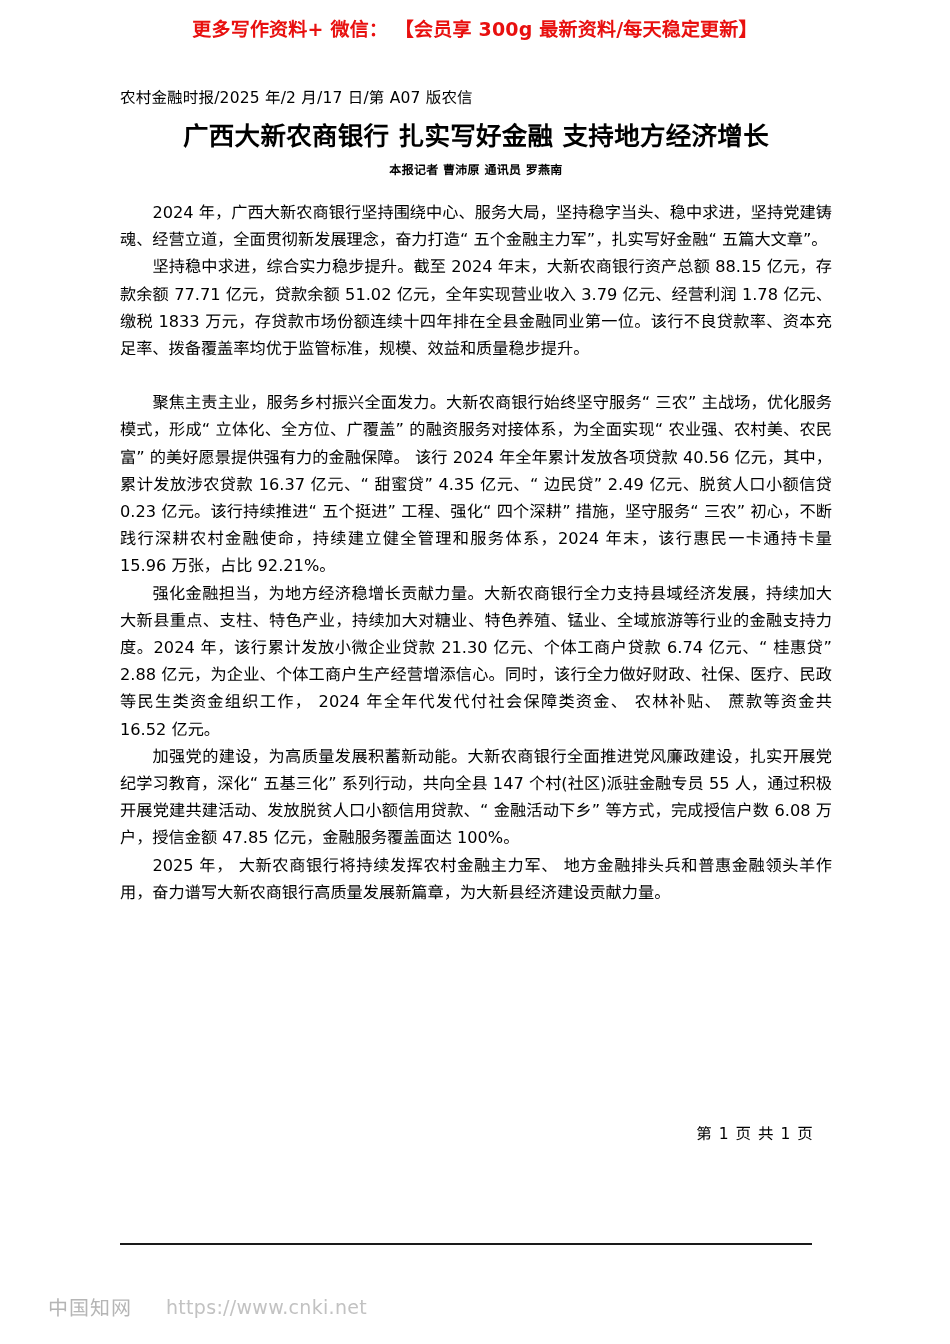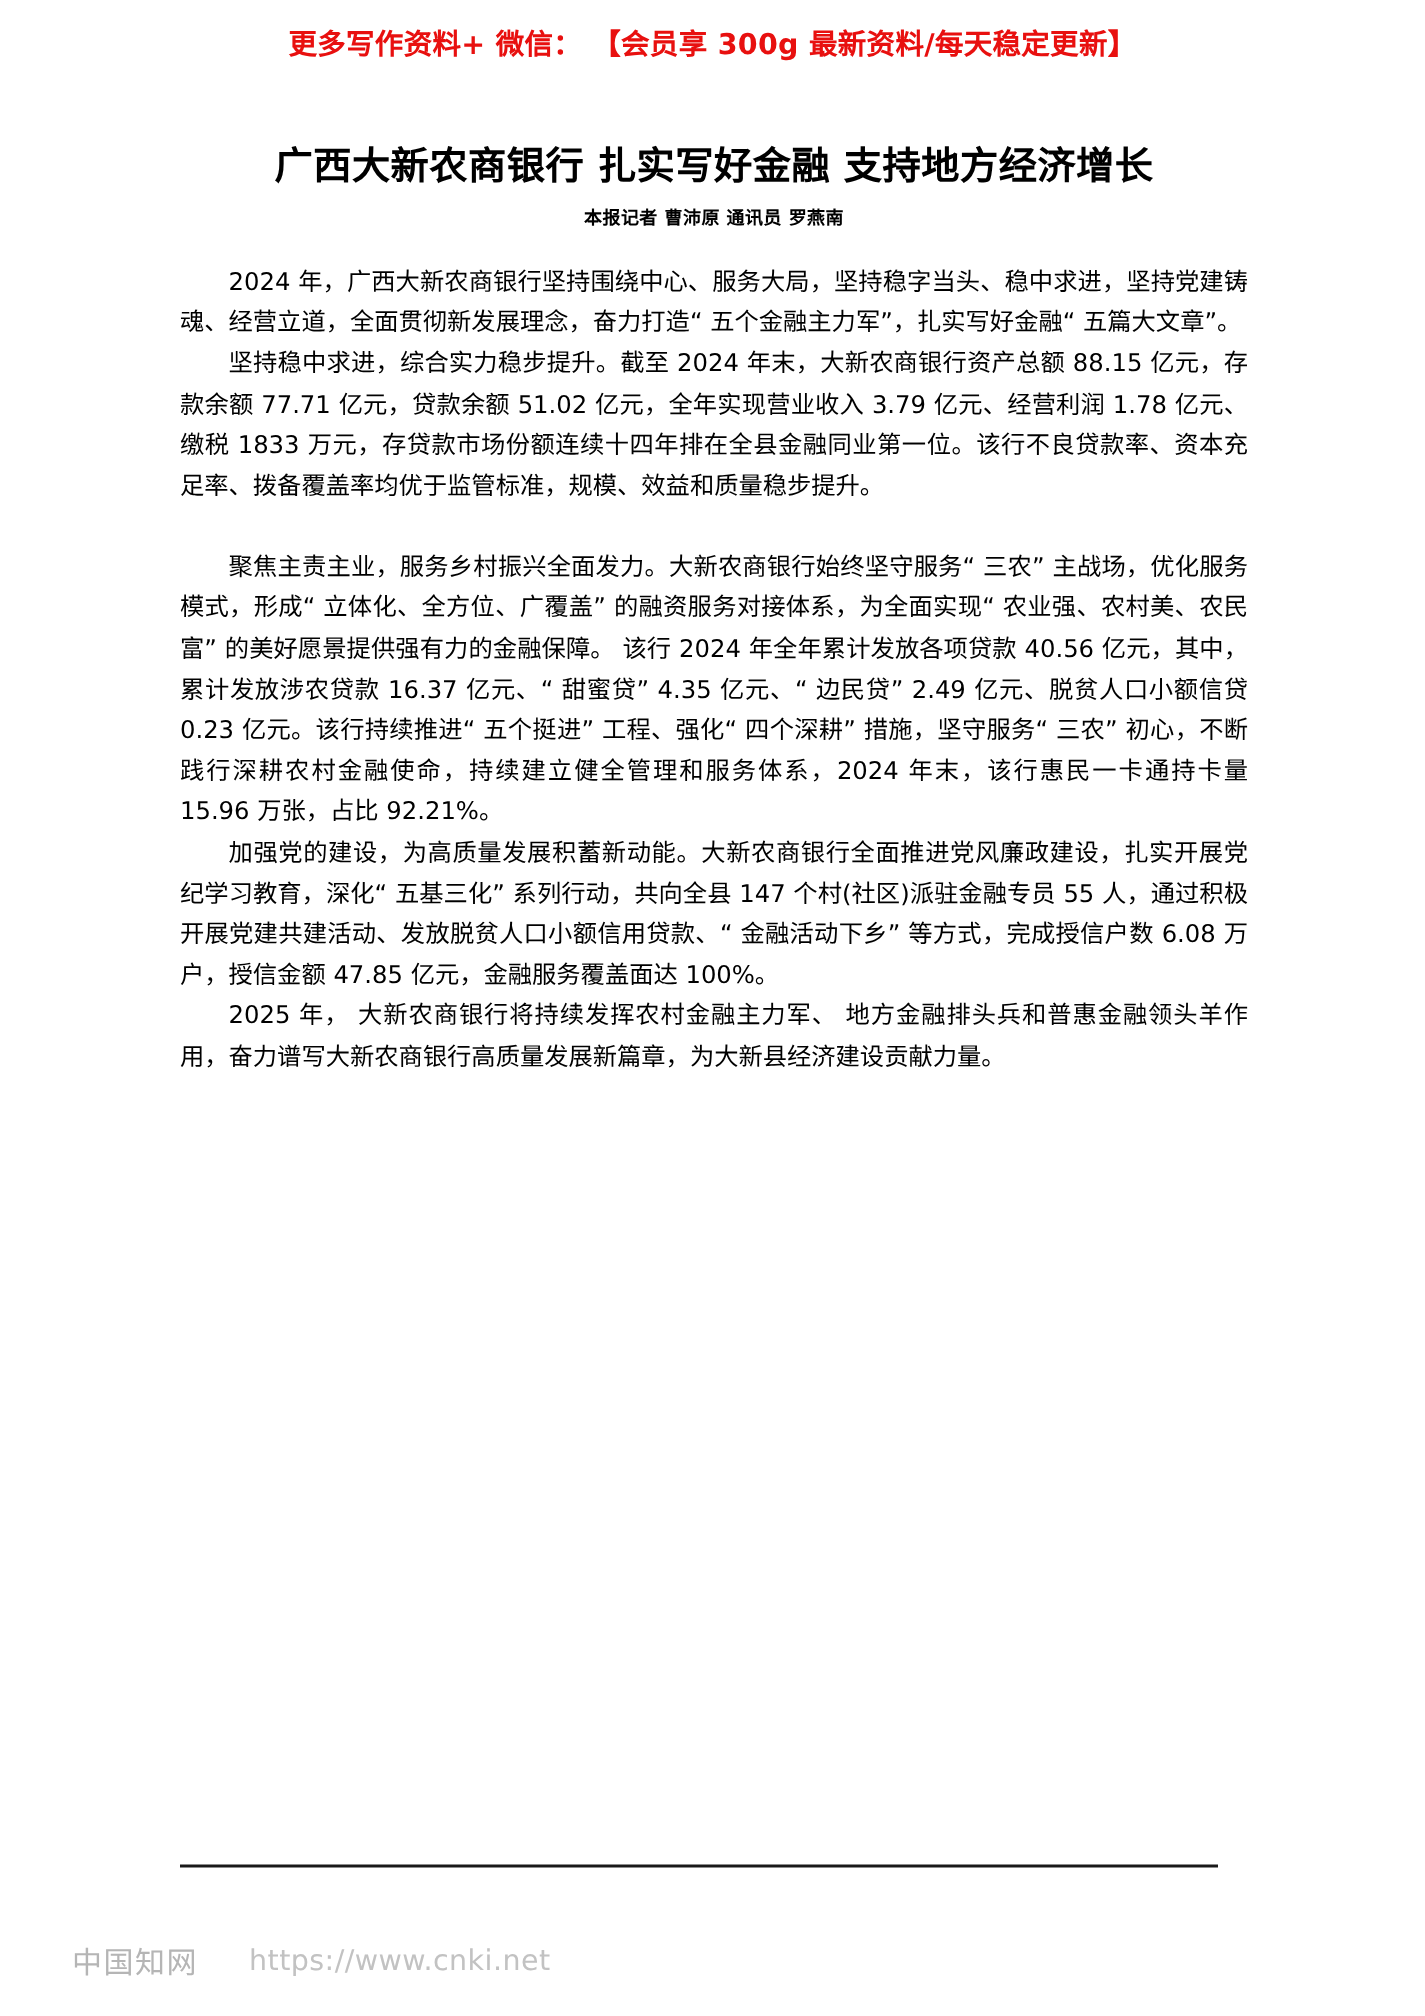--- a/index.html
+++ b/index.html
@@ -135,35 +135,38 @@
 </style>
 </head>
 <body>
 
 <div class="page">
 
   <div class="promo-banner">更多写作资料+ 微信： 【会员享 300g 最新资料/每天稳定更新】</div>
 
   <div class="content">
 
+    <div class="source-line">农村金融时报/2025 年/2 月/17 日/第 A07 版农信</div>
 
     <h1 class="headline">广西大新农商银行  扎实写好金融  支持地方经济增长</h1>
 
     <div class="byline">本报记者  曹沛原  通讯员  罗燕南</div>
 
     <div class="article">
       <p>2024 年，广西大新农商银行坚持围绕中心、服务大局，坚持稳字当头、稳中求进，坚持党建铸魂、经营立道，全面贯彻新发展理念，奋力打造“ 五个金融主力军”，扎实写好金融“ 五篇大文章”。</p>
       <p>坚持稳中求进，综合实力稳步提升。截至 2024 年末，大新农商银行资产总额 88.15 亿元，存款余额 77.71 亿元，贷款余额 51.02 亿元，全年实现营业收入 3.79 亿元、经营利润 1.78 亿元、缴税 1833 万元，存贷款市场份额连续十四年排在全县金融同业第一位。该行不良贷款率、资本充足率、拨备覆盖率均优于监管标准，规模、效益和质量稳步提升。</p>
       <p class="spaced">聚焦主责主业，服务乡村振兴全面发力。大新农商银行始终坚守服务“ 三农” 主战场，优化服务模式，形成“ 立体化、全方位、广覆盖” 的融资服务对接体系，为全面实现“ 农业强、农村美、农民富” 的美好愿景提供强有力的金融保障。 该行 2024 年全年累计发放各项贷款 40.56 亿元，其中，累计发放涉农贷款 16.37 亿元、“ 甜蜜贷” 4.35 亿元、“ 边民贷” 2.49 亿元、脱贫人口小额信贷 0.23 亿元。该行持续推进“ 五个挺进” 工程、强化“ 四个深耕” 措施，坚守服务“ 三农” 初心，不断践行深耕农村金融使命，持续建立健全管理和服务体系，2024 年末，该行惠民一卡通持卡量 15.96 万张，占比 92.21%。</p>
+      <p>强化金融担当，为地方经济稳增长贡献力量。大新农商银行全力支持县域经济发展，持续加大大新县重点、支柱、特色产业，持续加大对糖业、特色养殖、锰业、全域旅游等行业的金融支持力度。2024 年，该行累计发放小微企业贷款 21.30 亿元、个体工商户贷款 6.74 亿元、“ 桂惠贷” 2.88 亿元，为企业、个体工商户生产经营增添信心。同时，该行全力做好财政、社保、医疗、民政等民生类资金组织工作， 2024 年全年代发代付社会保障类资金、 农林补贴、 蔗款等资金共 16.52 亿元。</p>
       <p>加强党的建设，为高质量发展积蓄新动能。大新农商银行全面推进党风廉政建设，扎实开展党纪学习教育，深化“ 五基三化” 系列行动，共向全县 147 个村(社区)派驻金融专员 55 人，通过积极开展党建共建活动、发放脱贫人口小额信用贷款、“ 金融活动下乡” 等方式，完成授信户数 6.08 万户，授信金额 47.85 亿元，金融服务覆盖面达 100%。</p>
       <p>2025 年， 大新农商银行将持续发挥农村金融主力军、 地方金融排头兵和普惠金融领头羊作用，奋力谱写大新农商银行高质量发展新篇章，为大新县经济建设贡献力量。</p>
     </div>
 
   </div>
 
+  <div class="page-number">第 1 页 共 1 页</div>
 
   <div class="footer-rule"></div>
 
   <div class="watermark">
     <span class="watermark-brand">中国知网</span>
     <span class="watermark-url">https://www.cnki.net</span>
   </div>
 
 </div>
 

